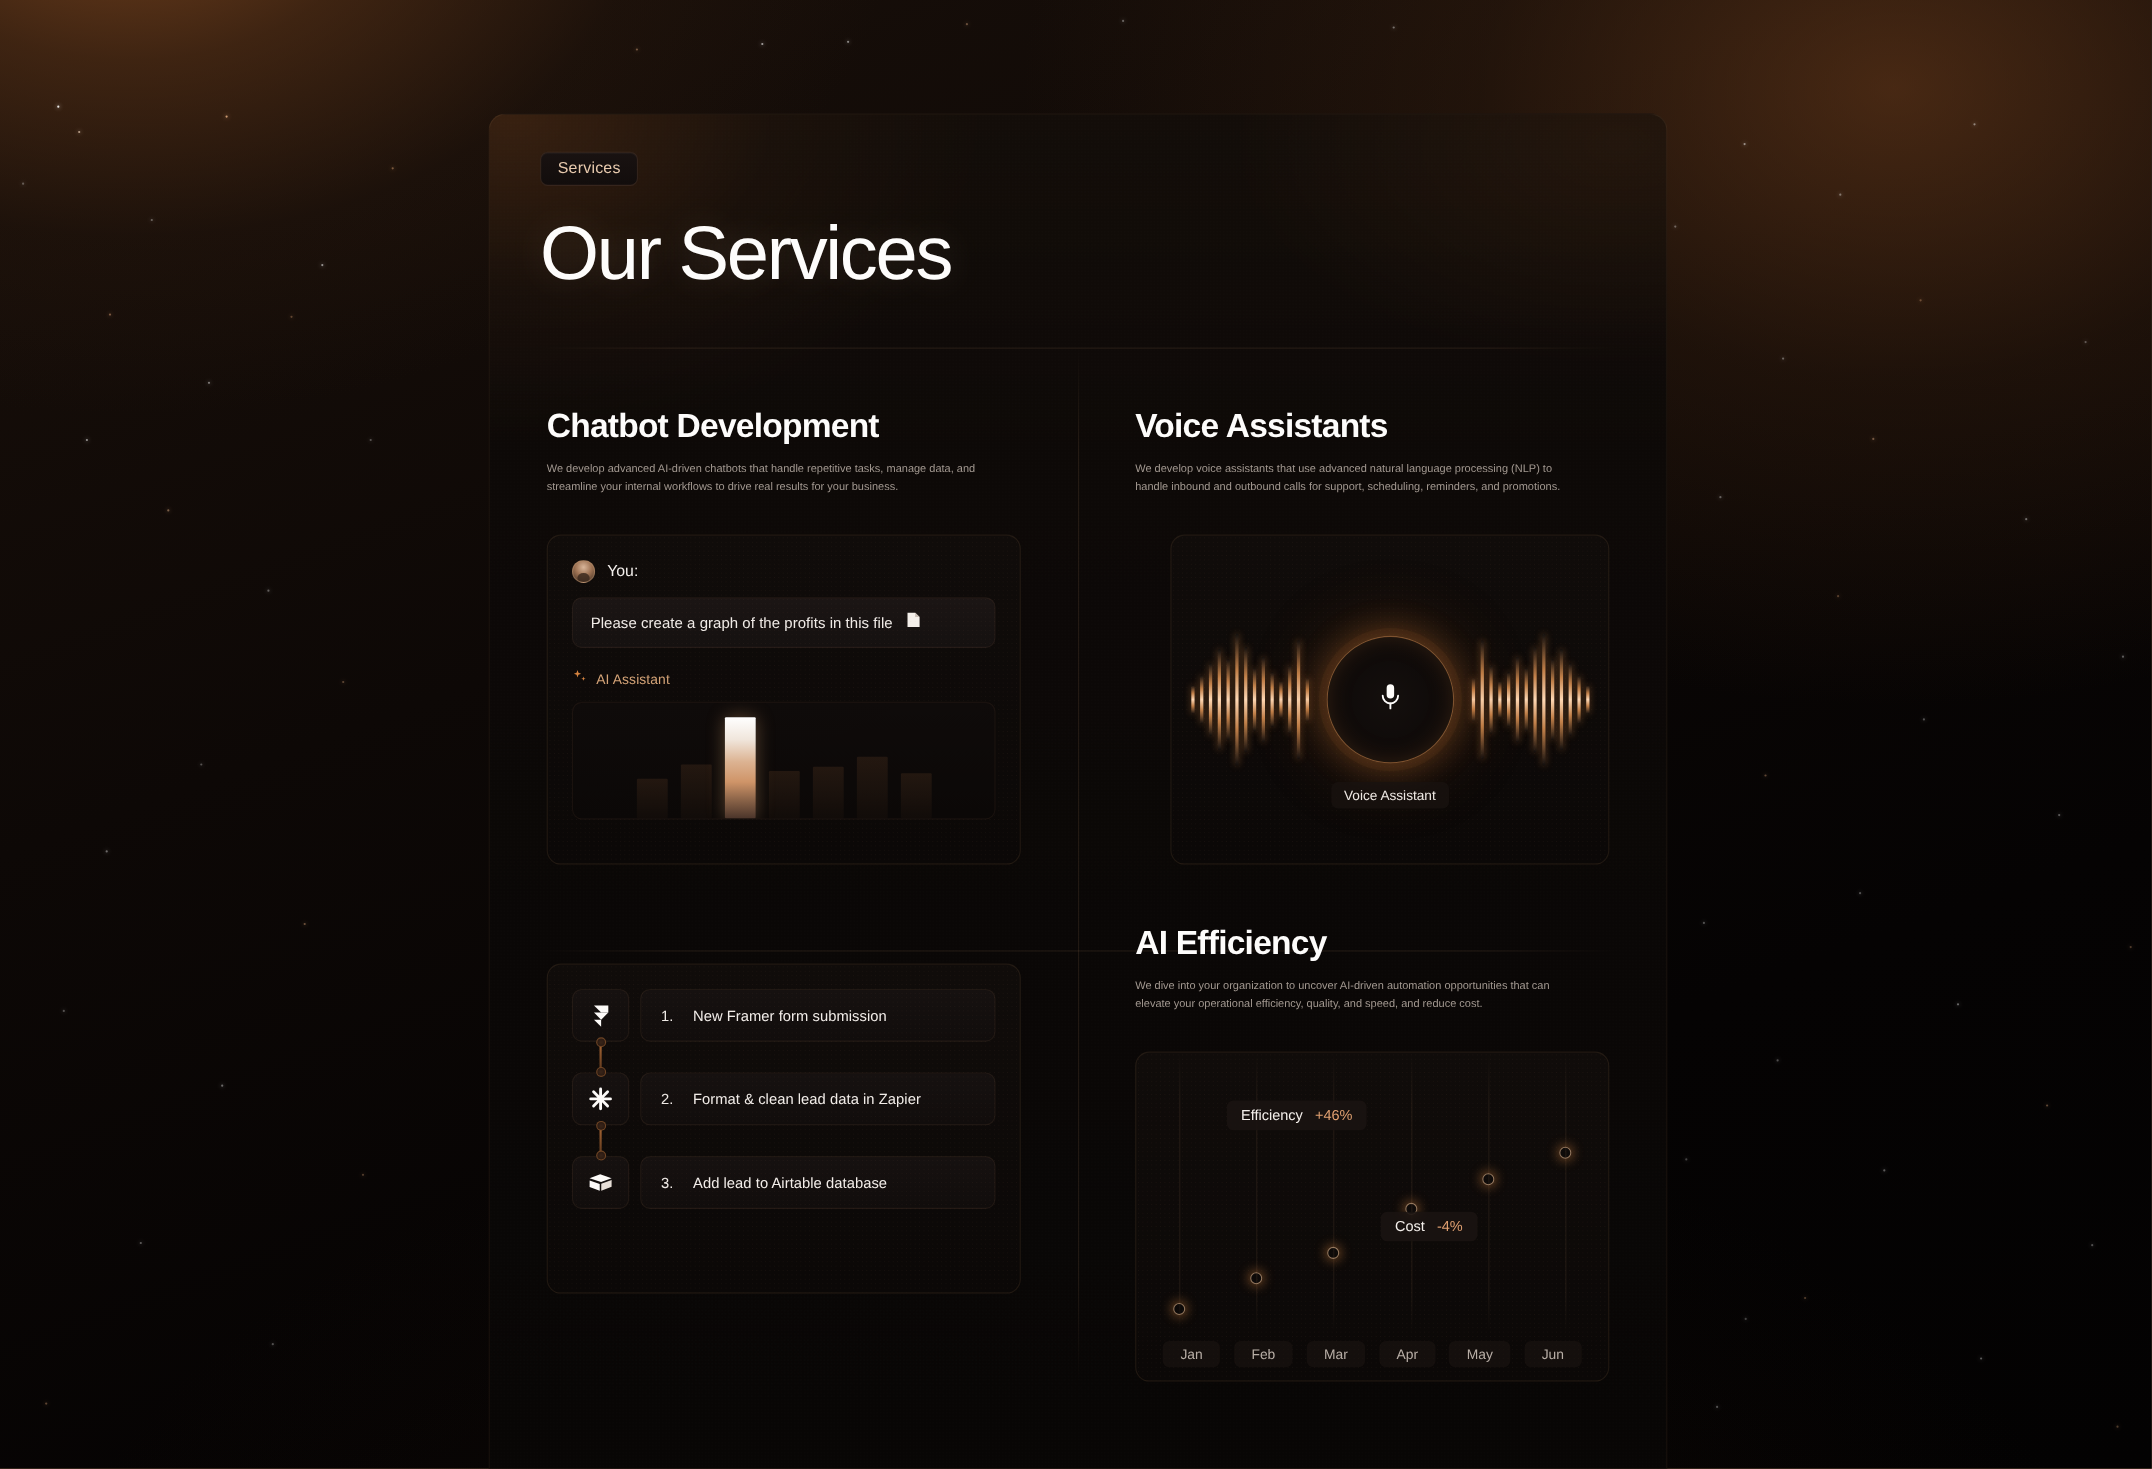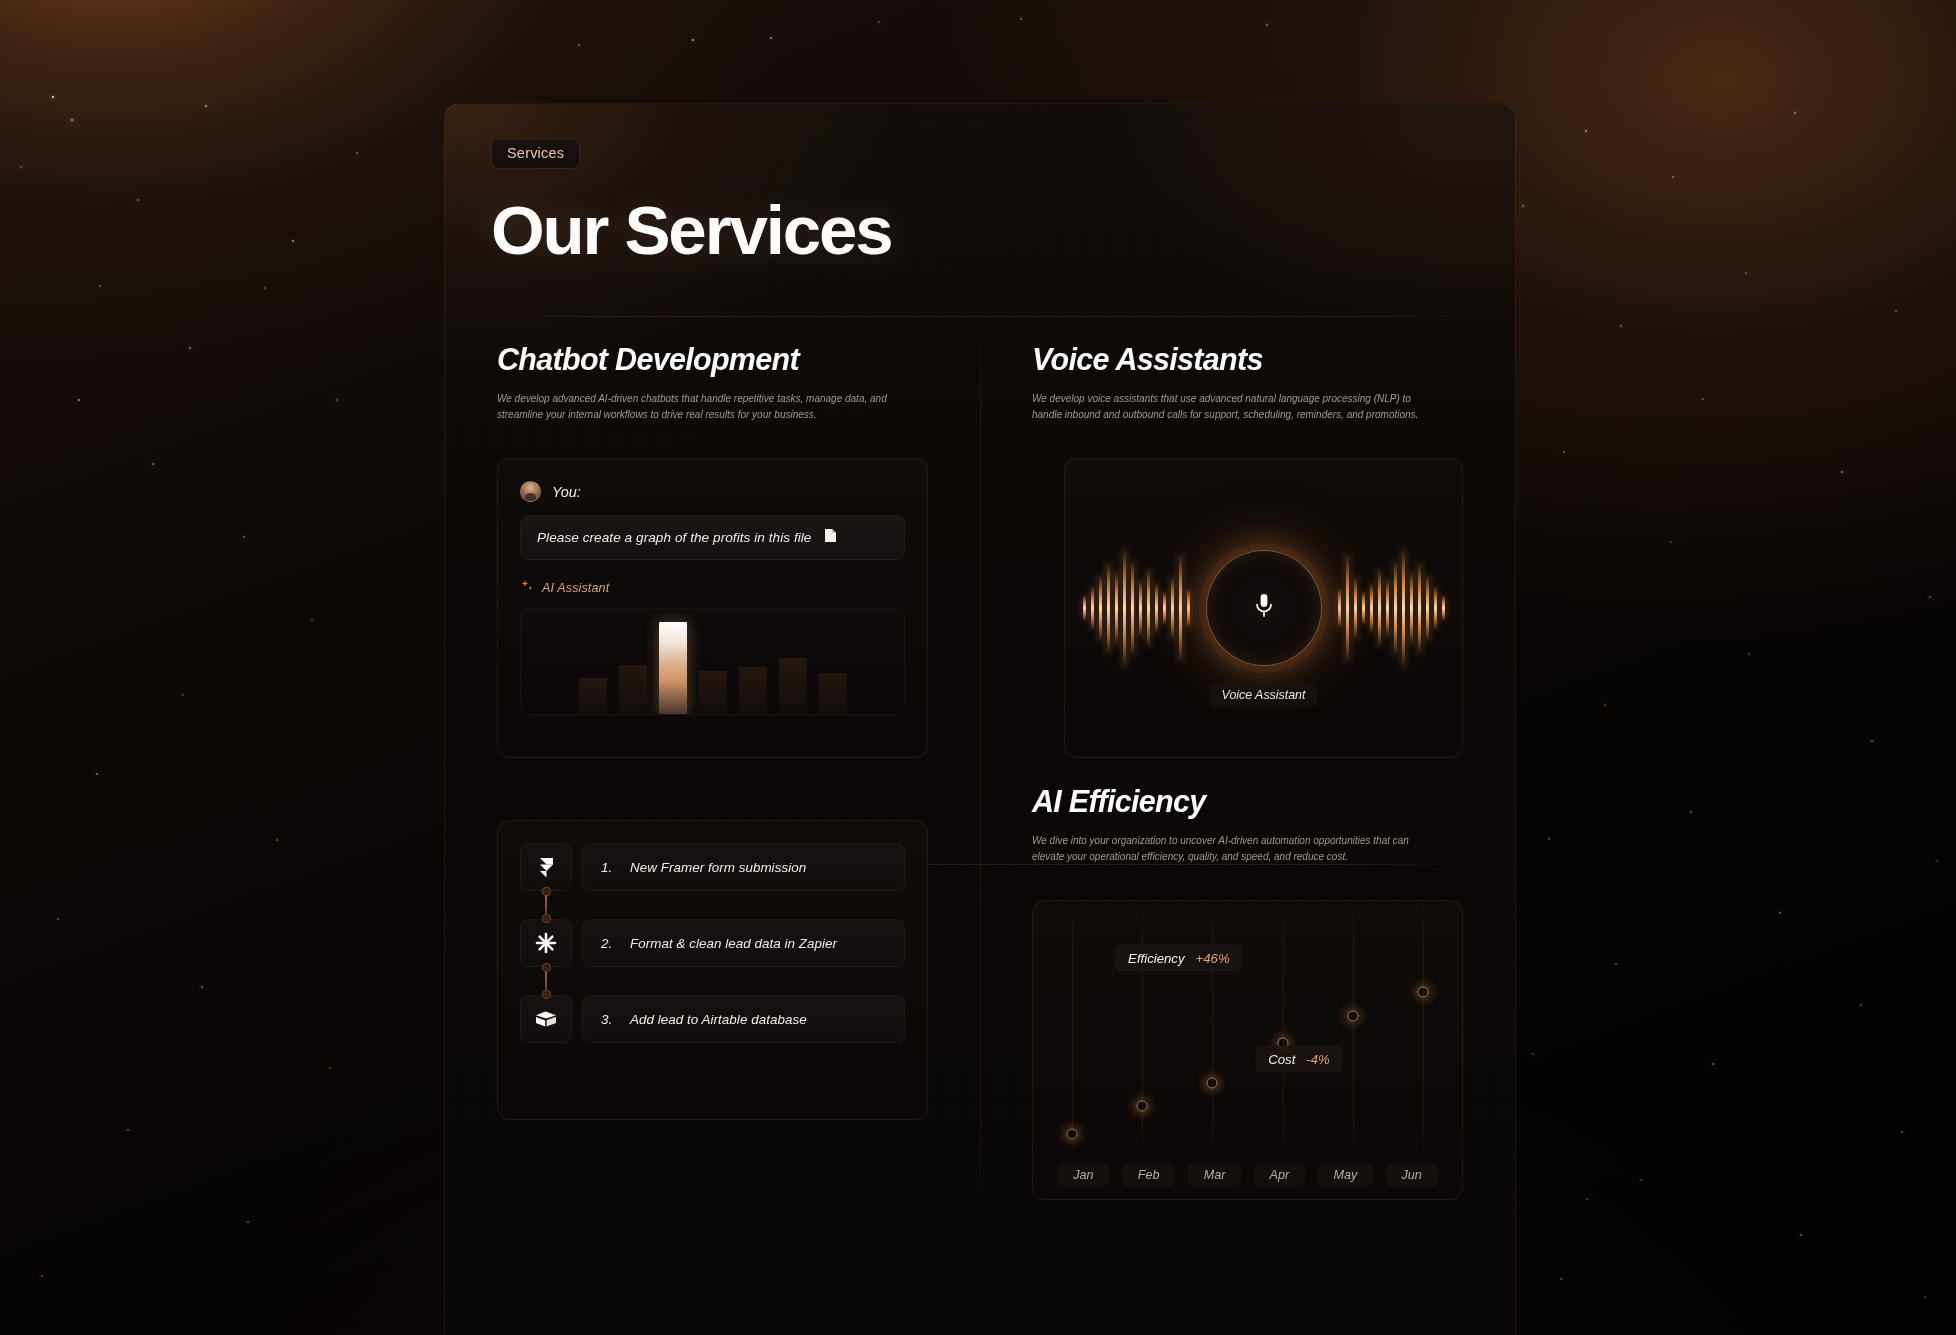--- a/index.html
+++ b/index.html
@@ -48,21 +48,21 @@
     border-radius:7px;
     background:linear-gradient(180deg,#191211 0%,#120d0c 100%);
     border:1px solid rgba(118,84,58,0.30);
     font-size:14.5px; letter-spacing:.2px;
     color:#e7c9ad;
     box-shadow:0 1px 0 rgba(255,255,255,0.03) inset;
   }
   #page-title {
     margin-top:22px;
     font-size:69px;
-    font-weight:700;
+    font-weight:400;
     letter-spacing:-2.1px;
     color:#fdfcfb;
     text-shadow:0 0 34px rgba(255,232,208,0.16);
   }
   
   #services-grid {
     position:relative;
     margin-top:46px;
     display:grid;
     grid-template-columns:1fr 1fr;
@@ -70,21 +70,21 @@
   .grid-hline {
     position:absolute; left:46px; right:46px; height:1px;
     background:linear-gradient(90deg, rgba(150,112,80,0) 0%, rgba(150,112,80,0.17) 12%, rgba(150,112,80,0.17) 88%, rgba(150,112,80,0) 100%);
   }
   #hline-top { top:0; }
   #hline-mid { top:548px; }
   #vline {
     position:absolute; top:0; bottom:0; left:50%; width:1px;
     background:linear-gradient(180deg, rgba(150,112,80,0) 0%, rgba(150,112,80,0.16) 10%, rgba(150,112,80,0.16) 90%, rgba(150,112,80,0) 100%);
   }
-  .service-cell { padding:26px 52px 0 52px; position:relative;font-style:italic; }
+  .service-cell { padding:54px 52px 0 52px; position:relative; }
   .service-title {
     font-size:30.5px; font-weight:700; letter-spacing:-0.7px;
     color:#fdfcfb;
   }
   .service-desc {
     margin-top:14px;
     font-size:10px; line-height:1.55;
     color:#a29890;
     max-width:404px;
   }

